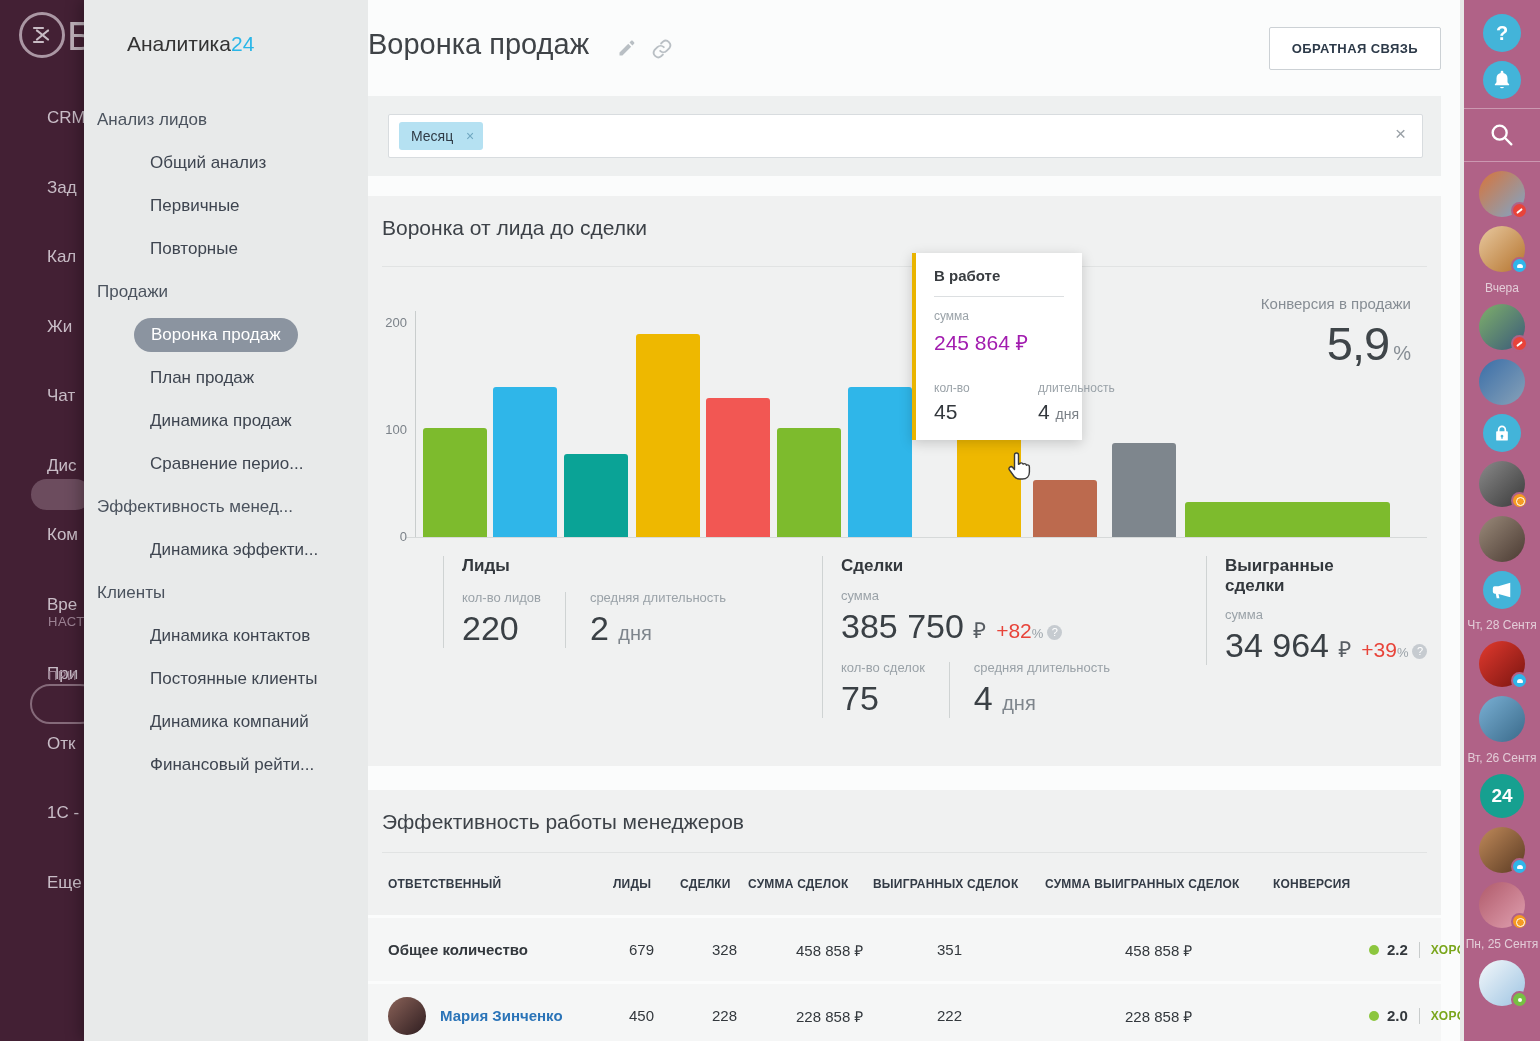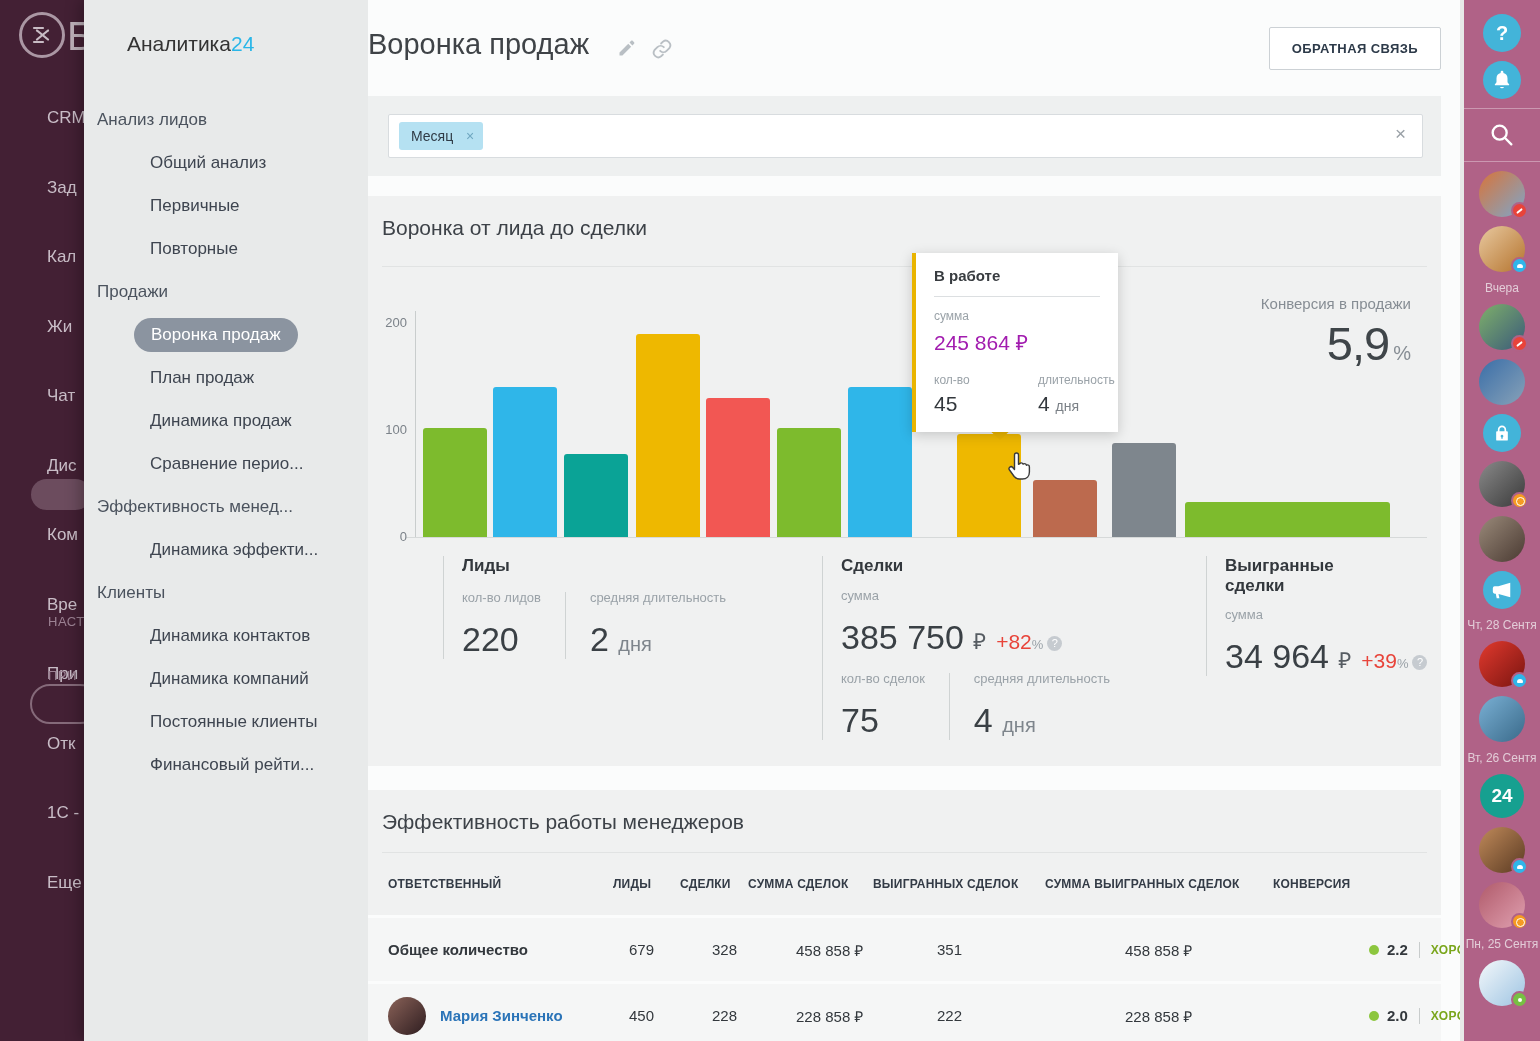--- a/index.html
+++ b/index.html
@@ -59,44 +59,44 @@
   .plot { position:absolute; left:47px; top:122px; width:1000px; height:219px; }
   .axis-y { position:absolute; left:0; top:-7px; bottom:0; width:1px; background:#c9cdcd; }
   .axis-x { position:absolute; left:-9px; right:-12px; bottom:-1px; height:1px; background:#d6d9d9; }
   .tick { position:absolute; left:-42px; width:34px; text-align:right; font-size:13px; color:#7b8289; }
   .bar { position:absolute; bottom:0; border-radius:3px 3px 0 0; cursor:pointer; }
   .conversion { position:absolute; right:30px; top:99px; text-align:right; }
   .conv-label { font-size:15px; color:#868d94; }
   .conv-value { font-size:47px; color:#3f4549; margin-top:4px; letter-spacing:-1px; }
   .conv-unit { font-size:20px; color:#868d94; margin-left:4px; letter-spacing:0; }
 
-  .tooltip { position:absolute; left:544px; top:57px; width:206px; background:#fff;
+  .tooltip { position:absolute; left:544px; top:57px; width:170px; background:#fff;
     border-left:4px solid #e9b400; box-shadow:0 3px 12px rgba(0,0,0,.18); padding:14px 18px 16px; z-index:5; }
   .tt-title { font-size:15px; font-weight:700; color:#383c40; }
   .tt-div { height:1px; background:#dcdfe1; margin:12px 0; }
   .tt-label { font-size:12px; color:#9aa2a8; }
   .tt-sum { font-size:21px; color:#a21caf; margin-top:5px; }
-  .tt-row { display:flex; margin-top:17px; }
+  .tt-row { display:flex; margin-top:25px; }
   .tt-col1 { min-width:76px; }
   .tt-vdiv { width:1px; background:#dcdfe1; margin:0 14px; }
   .tt-num { font-size:21px; color:#33383d; margin-top:5px; }
   .tt-unit { font-size:14px; color:#7b8187; }
   .tt-arrow { position:absolute; left:618px; top:231px; width:0; height:0; z-index:4;
     border-left:14px solid transparent; border-right:14px solid transparent; border-top:13px solid #e9b400; }
   .cursor { position:absolute; left:638px; top:255px; z-index:6; }
 
   
   .stat-group { position:absolute; top:360px; border-left:1px solid #cfd3d3; padding-left:18px; }
   .g1 { left:75px; } .g2 { left:454px; } .g3 { left:838px; }
   .sg-title { font-size:17px; font-weight:700; color:#33383d; }
   .g3 .sg-title { width:145px; line-height:1.15; }
   .sg-label { font-size:13px; color:#9aa2a8; }
   .sg-row { display:flex; margin-top:14px; }
   .sg-vdiv { width:1px; background:#cfd3d3; margin:2px 24px 0; }
-  .sg-big { font-size:34px; color:#3a4045; margin-top:15px; }
+  .sg-big { font-size:34px; color:#3a4045; margin-top:4px; }
   .sg-unit { font-size:20px; color:#7e858c; }
   .sg-cur { font-size:22px; color:#565c62; }
   .sg-delta { font-size:21px; color:#e8443a; margin-left:10px; }
   .sg-pct { font-size:13px; color:#9aa2a8; }
   .help-dot { display:inline-block; width:15px; height:15px; border-radius:50%; background:#c6cbd0;
     color:#fff; font-size:11px; line-height:15px; text-align:center; vertical-align:2px; margin-left:4px; }
   .sg-sumblock { margin-top:12px; }
 
   
   .t-header, .trow { display:grid; grid-template-columns:225px 67px 68px 125px 172px 228px auto;
@@ -190,22 +190,22 @@
         <div class="sb-item-wrap">
           <div class="sb-pill">Воронка продаж</div>
         </div>
         <div class="sb-item">План продаж</div>
         <div class="sb-item">Динамика продаж</div>
         <div class="sb-item">Сравнение перио...</div>
         <div class="sb-group-label">Эффективность менед...</div>
         <div class="sb-item">Динамика эффекти...</div>
         <div class="sb-group-label">Клиенты</div>
         <div class="sb-item">Динамика контактов</div>
+        <div class="sb-item">Постоянные клиенты</div>
         <div class="sb-item">Динамика компаний</div>
-        <div class="sb-item">Постоянные клиенты</div>
         <div class="sb-item">Финансовый рейти...</div>
       </nav>
   </aside>
 
   <main class="content">
 
     <h1 class="page-title">Воронка продаж</h1>
     <span class="hd-icon pencil">
       <svg width="20" height="20" viewBox="0 0 24 24">
           <path d="M3 17.5V21h3.5L17 10.5 13.5 7 3 17.5zM15 5.5 18.5 9l2-2c.5-.5.5-1.3 0-1.8L18.8 3.4c-.5-.5-1.3-.5-1.8 0l-2 2.1z" fill="#b9bfc4"></path>

